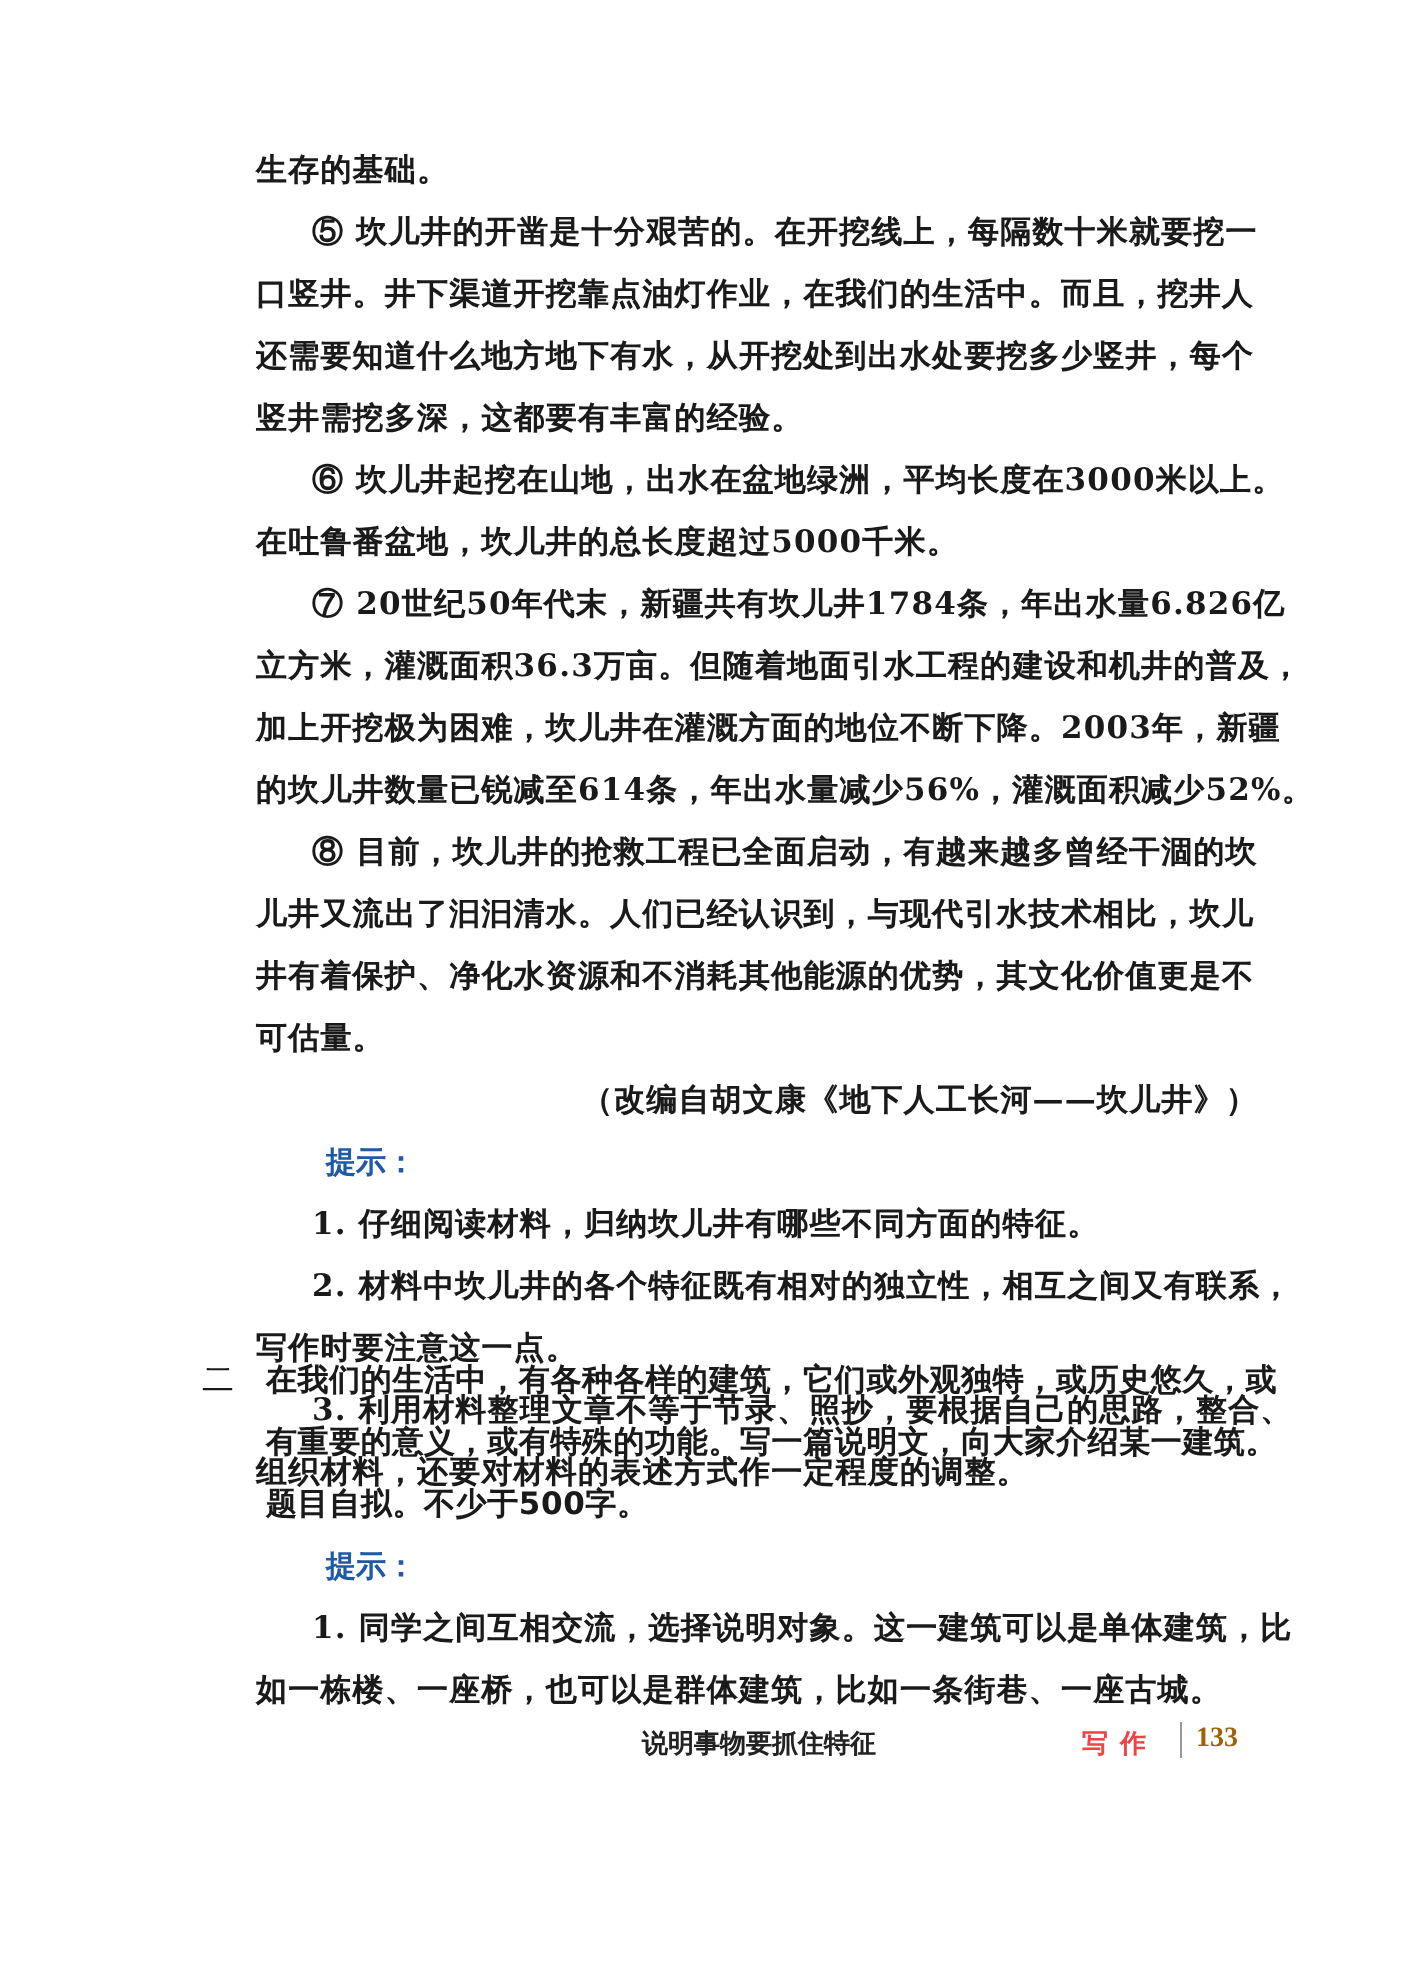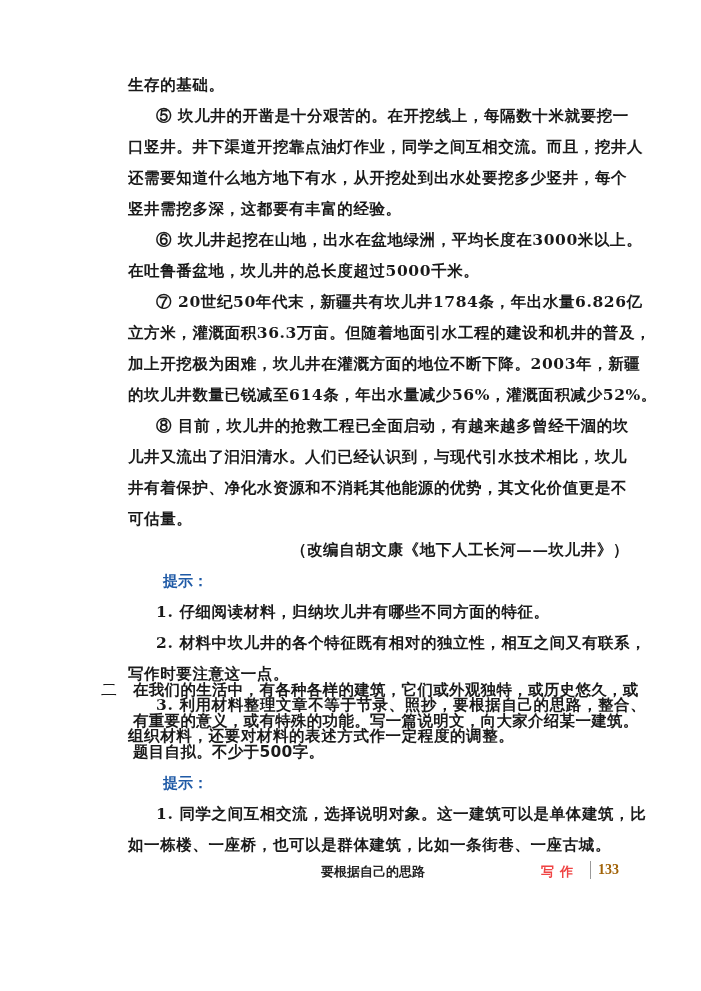--- a/index.html
+++ b/index.html
@@ -23,21 +23,21 @@
     .footer-num { position: absolute; left: 582px; top: 862px; font-size: 14px; font-family: "Liberation Serif", serif; font-weight: bold; color: #a16207; }
   </style>
 </head>
 <body>
 
 <div class="page">
 
   <div class="line" style="top:75px">生存的基础。</div>
 
   <div class="line indent" style="top:106px">⑤ 坎儿井的开凿是十分艰苦的。在开挖线上，每隔数十米就要挖一</div>
-  <div class="line" style="top:137px">口竖井。井下渠道开挖靠点油灯作业，同学之间互相交流。而且，挖井人</div>
+  <div class="line" style="top:137px">口竖井。井下渠道开挖靠点油灯作业，在我们的生活中。而且，挖井人</div>
   <div class="line" style="top:168px">还需要知道什么地方地下有水，从开挖处到出水处要挖多少竖井，每个</div>
   <div class="line" style="top:199px">竖井需挖多深，这都要有丰富的经验。</div>
 
   <div class="line indent" style="top:230px">⑥ 坎儿井起挖在山地，出水在盆地绿洲，平均长度在3000米以上。</div>
   <div class="line" style="top:261px">在吐鲁番盆地，坎儿井的总长度超过5000千米。</div>
 
   <div class="line indent" style="top:292px">⑦ 20世纪50年代末，新疆共有坎儿井1784条，年出水量6.826亿</div>
   <div class="line" style="top:323px">立方米，灌溉面积36.3万亩。但随着地面引水工程的建设和机井的普及，</div>
   <div class="line" style="top:354px">加上开挖极为困难，坎儿井在灌溉方面的地位不断下降。2003年，新疆</div>
   <div class="line" style="top:385px">的坎儿井数量已锐减至614条，年出水量减少56%，灌溉面积减少52%。</div>
@@ -58,18 +58,18 @@
 
   <div class="q-num" style="top:680px">二</div>
   <div class="line sans" style="top:680px;left:117px">在我们的生活中，有各种各样的建筑，它们或外观独特，或历史悠久，或</div>
   <div class="line sans" style="top:711px;left:117px">有重要的意义，或有特殊的功能。写一篇说明文，向大家介绍某一建筑。</div>
   <div class="line sans" style="top:742px;left:117px">题目自拟。不少于500字。</div>
 
   <div class="hint" style="top:773px">提示：</div>
   <div class="line indent" style="top:804px">1. 同学之间互相交流，选择说明对象。这一建筑可以是单体建筑，比</div>
   <div class="line" style="top:835px">如一栋楼、一座桥，也可以是群体建筑，比如一条街巷、一座古城。</div>
 
-  <div class="footer-left">要根据自己的思路</div>
+  <div class="footer-left">说明事物要抓住特征</div>
   <div class="footer-sec">写作</div>
   <div class="footer-div"></div>
   <div class="footer-num">133</div>
 
 </div>
 
 </body></html>

